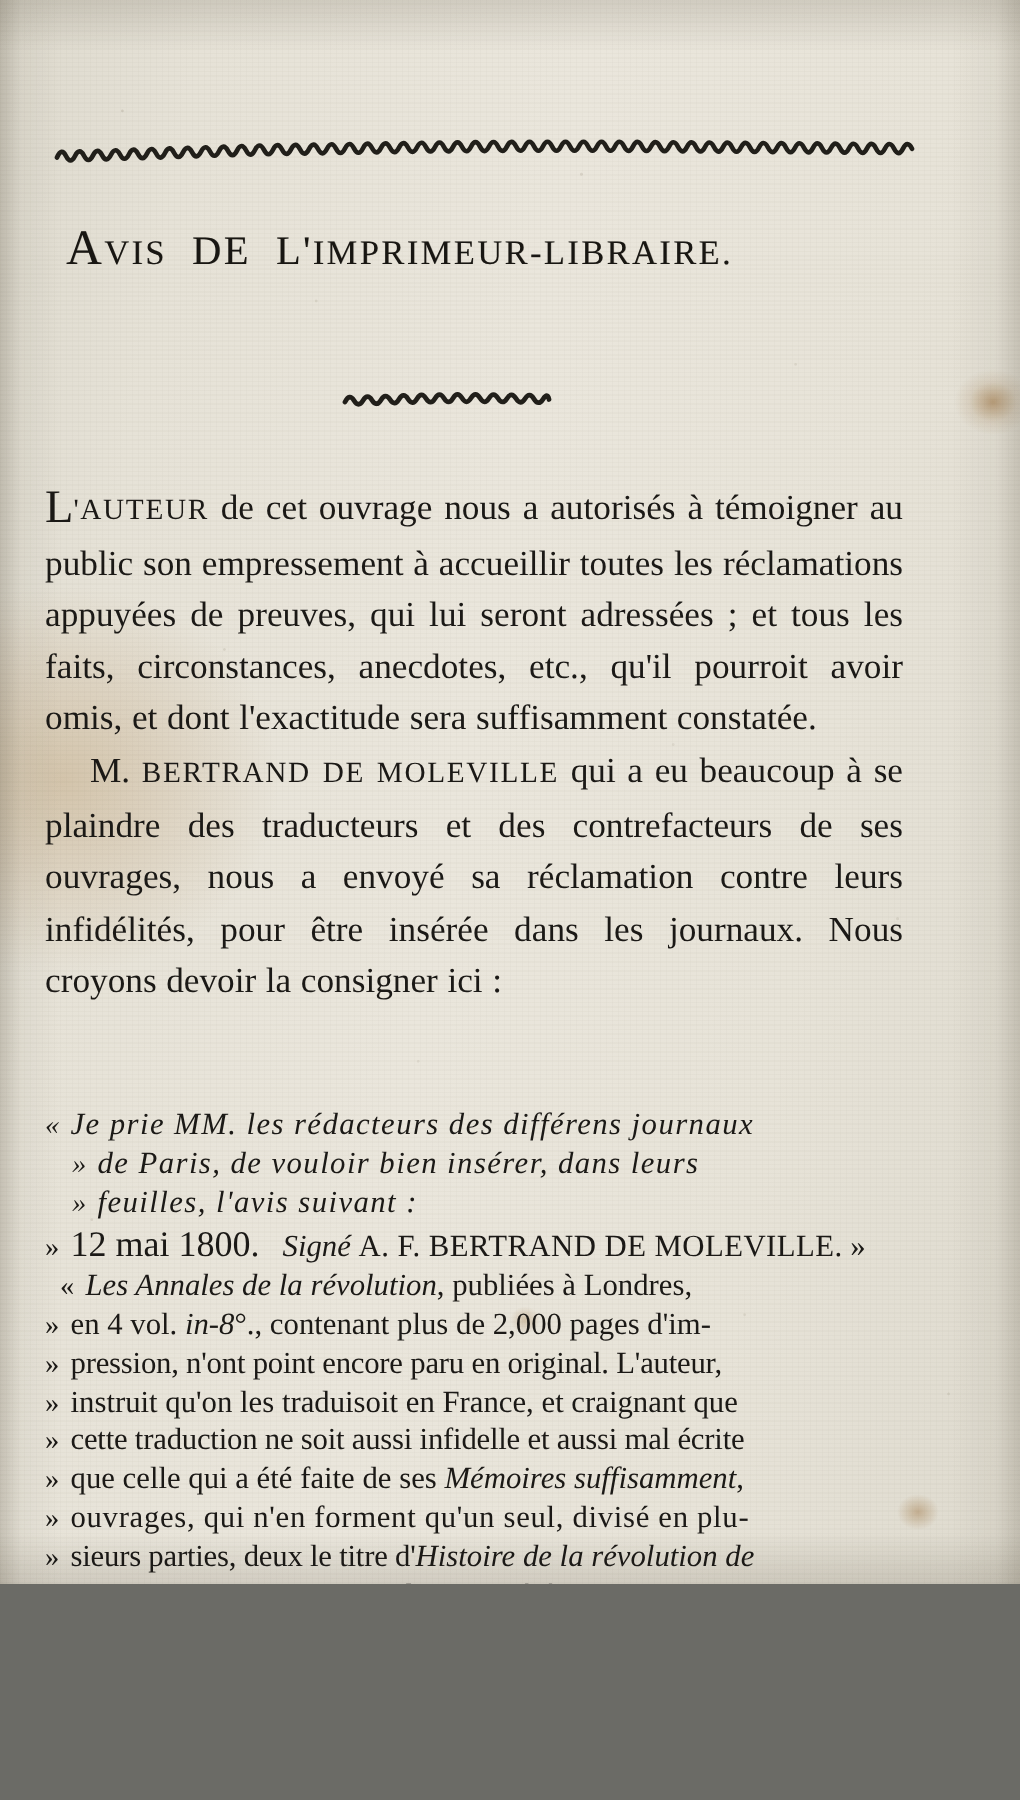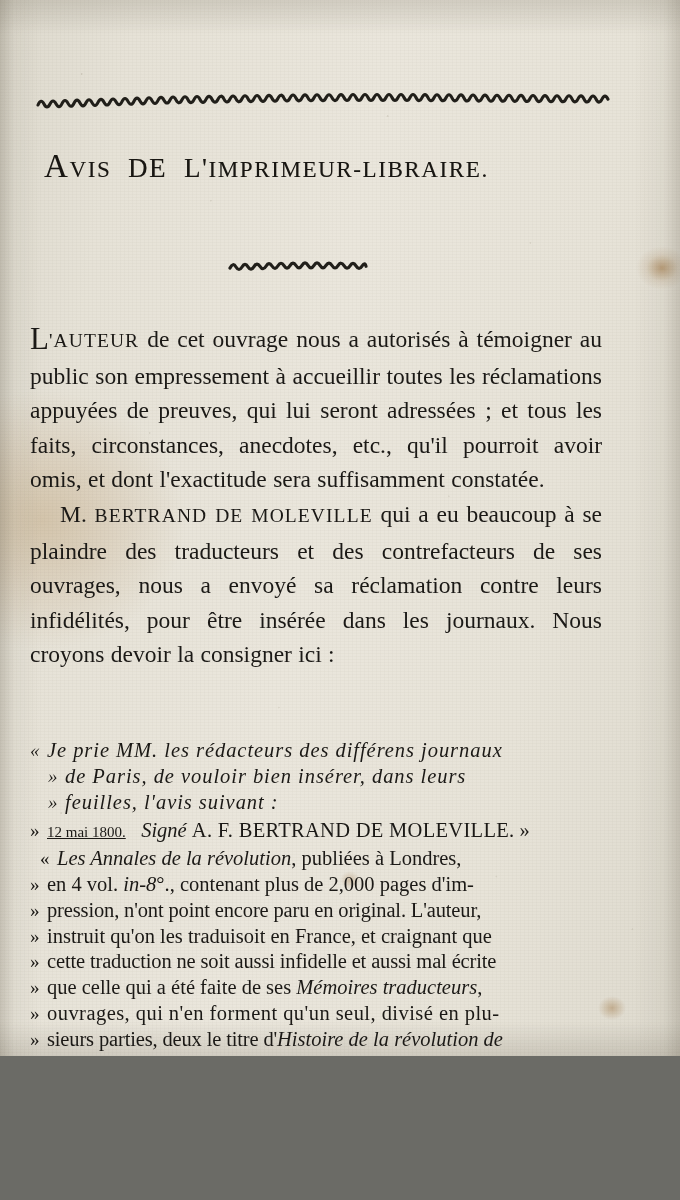--- a/index.html
+++ b/index.html
@@ -140,21 +140,21 @@
   .qline.ital { font-style: italic; }
   .qline .it { font-style: italic; }
   .qline .ro { font-style: normal; }
   .qline.i1 { padding-left: 0px; }
   .qline.i2 { padding-left: 18px; }
   .qline.i3 { padding-left: 10px; }
   .tight { letter-spacing: -0.15px; }
   .loose { letter-spacing: 0.45px; }
   .looser { letter-spacing: 0.95px; }
   .cpsname { letter-spacing: 0.3px; }
-  .osf { font-size: 15px; text-decoration: underline; }
+  .osf { font-size: 24px; }
 
   
   .sig-mark {
     position: absolute;
     left: 100px;
     top: 1104px;
     font-size: 17px;
     letter-spacing: 1px;
     color: #201e1a;
   }
@@ -213,21 +213,21 @@
       <div class="qline i3"><span class="gm">«</span><span class="it">Les Annales de la révolution</span><span class="ro">, publiées à Londres,</span></div>
 
       <div class="qline i1"><span class="gm">»</span><span class="ro">en 4 vol. </span><span class="it">in-8</span><span class="ro">°., contenant plus de 2,000 pages d'im-</span></div>
 
       <div class="qline i1"><span class="gm">»</span><span class="ro tight">pression, n'ont point encore paru en original. L'auteur,</span></div>
 
       <div class="qline i1"><span class="gm">»</span><span class="ro">instruit qu'on les traduisoit en France, et craignant que</span></div>
 
       <div class="qline i1"><span class="gm">»</span><span class="ro tight">cette traduction ne soit aussi infidelle et aussi mal écrite</span></div>
 
-      <div class="qline i1"><span class="gm">»</span><span class="ro">que celle qui a été faite de ses </span><span class="it">Mémoires traducteurs</span><span class="ro">,</span></div>
+      <div class="qline i1"><span class="gm">»</span><span class="ro">que celle qui a été faite de ses </span><span class="it">Mémoires suffisamment</span><span class="ro">,</span></div>
 
 
       <div class="qline i1"><span class="gm">»</span><span class="ro loose">ouvrages, qui n'en forment qu'un seul, divisé en plu-</span></div>
 
       <div class="qline i1"><span class="gm">»</span><span class="ro tight">sieurs parties, deux le titre d'</span><span class="it">Histoire de la révolution de</span></div>
 
 
       <div class="qline i1"><span class="gm">»</span><span class="ro loose">GIGUET, qui en a acquis la propriété. »</span></div>
 
     </div>

